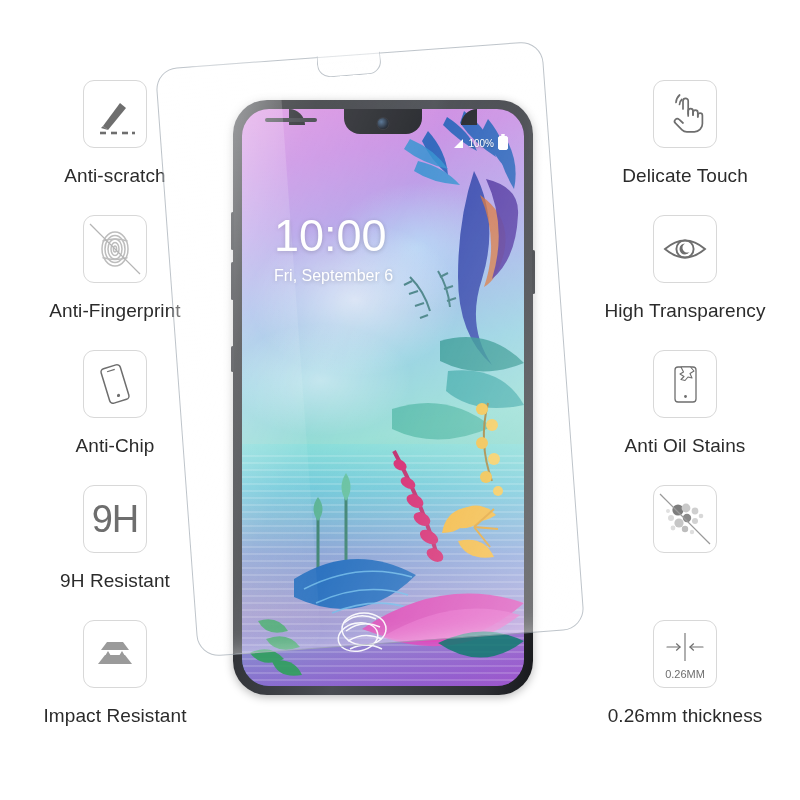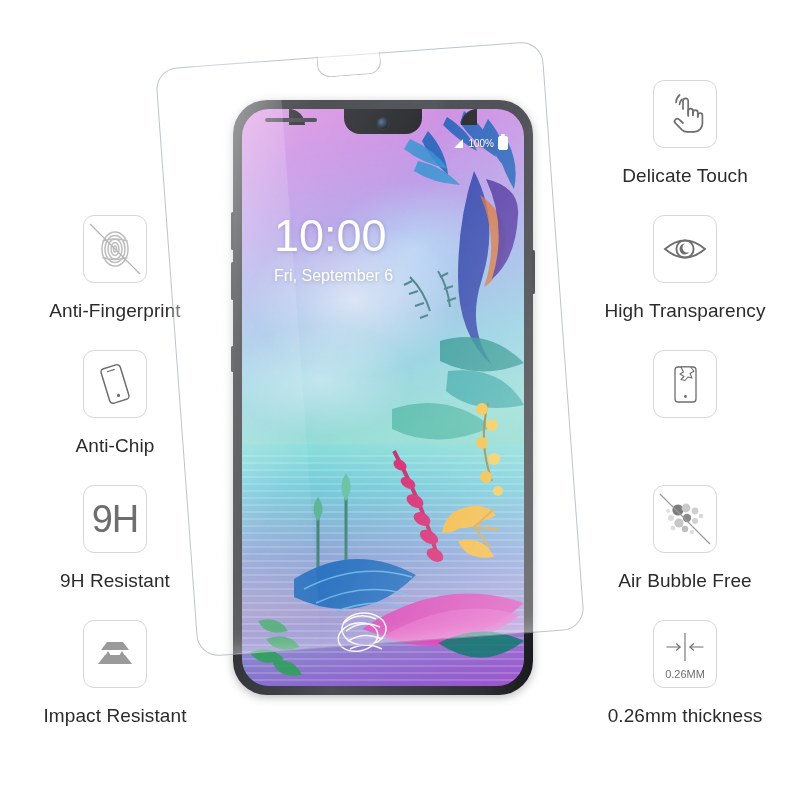--- a/index.html
+++ b/index.html
@@ -182,20 +182,35 @@
     border-radius: 20px;
   }
 </style>
 </head>
 <body>
 
 <div id="stage">
 
   <div class="feature-col col-left">
 
+    <div class="feature" style="top:80px">
+      <div class="icon-box">
+        <svg width="52" height="52" viewBox="0 0 52 52">
+          <path d="M14 38 L31 15 L37 20 L19 42 Z" fill="#6e6e6e"></path>
+          <path d="M12 40 L19 42 L14 38 Z" fill="#6e6e6e"></path>
+          <g stroke="#6e6e6e" stroke-width="2.6" stroke-linecap="butt">
+            <line x1="11" y1="45" x2="17" y2="45"></line>
+            <line x1="22" y1="45" x2="28" y2="45"></line>
+            <line x1="33" y1="45" x2="39" y2="45"></line>
+            <line x1="43" y1="45" x2="46" y2="45"></line>
+          </g>
+        </svg>
+      </div>
+      <div class="feature-label">Anti-scratch</div>
+    </div>
 
     <div class="feature" style="top:215px">
       <div class="icon-box">
         <svg width="56" height="56" viewBox="0 0 56 56">
           <g fill="none" stroke="#bdbdbd" stroke-width="1.5">
             <ellipse cx="28" cy="28" rx="13" ry="17"></ellipse>
             <ellipse cx="28" cy="28" rx="10" ry="13.5"></ellipse>
             <ellipse cx="28" cy="28" rx="7" ry="10"></ellipse>
             <ellipse cx="28" cy="28" rx="4" ry="6.5"></ellipse>
             <ellipse cx="28" cy="28" rx="1.6" ry="3"></ellipse>
@@ -275,20 +290,21 @@
 
     <div class="feature" style="top:350px">
       <div class="icon-box">
         <svg width="52" height="52" viewBox="0 0 52 52">
           <rect x="16" y="9" width="21" height="35" rx="3" fill="#ffffff" stroke="#6e6e6e" stroke-width="1.3"></rect>
           <circle cx="26.5" cy="38.5" r="1.4" fill="#6e6e6e"></circle>
           <path d="M22 9 L24.5 14 L21 16 L25 18.5 L22 21.5 L26 22.5
                    L29 19 L33 20 L31 15.5 L35 13 L31.5 9 Z" fill="#ffffff" stroke="#6e6e6e" stroke-width="1.1" stroke-linejoin="round"></path>
         </svg>
       </div>
+      <div class="feature-label">Anti Oil Stains</div>
     </div>
 
     <div class="feature" style="top:485px">
       <div class="icon-box">
         <svg width="58" height="58" viewBox="0 0 58 58">
           <g>
             <circle cx="22" cy="20" r="5.6" fill="#7d7d7d"></circle>
             <circle cx="30" cy="18" r="4.4" fill="#c9c9c9"></circle>
             <circle cx="39" cy="21" r="3.4" fill="#cfcfcf"></circle>
             <circle cx="45" cy="26" r="2.3" fill="#d8d8d8"></circle>
@@ -297,21 +313,20 @@
             <circle cx="23" cy="33" r="4.6" fill="#c6c6c6"></circle>
             <circle cx="15" cy="28" r="3.0" fill="#dcdcdc"></circle>
             <circle cx="17" cy="38" r="2.4" fill="#dddddd"></circle>
             <circle cx="29" cy="39" r="3.2" fill="#bdbdbd"></circle>
             <circle cx="36" cy="42" r="2.2" fill="#dedede"></circle>
             <circle cx="12" cy="21" r="2.0" fill="#e0e0e0"></circle>
           </g>
           <line x1="4" y1="4" x2="54" y2="54" stroke="#9a9a9a" stroke-width="1.2"></line>
         </svg>
       </div>
-      <div class="feature-label">Air Bubble Free</div>
     </div>
 
     <div class="feature" style="top:620px">
       <div class="icon-box">
         <svg width="58" height="40" viewBox="0 0 58 40" style="margin-bottom:10px">
           <line x1="29" y1="4" x2="29" y2="32" stroke="#6e6e6e" stroke-width="1.1"></line>
           <g stroke="#6e6e6e" stroke-width="1.2" fill="none" stroke-linecap="round">
             <line x1="11" y1="18" x2="24" y2="18"></line>
             <path d="M20.5 14.8 L24 18 L20.5 21.2"></path>
             <line x1="47" y1="18" x2="34" y2="18"></line>

